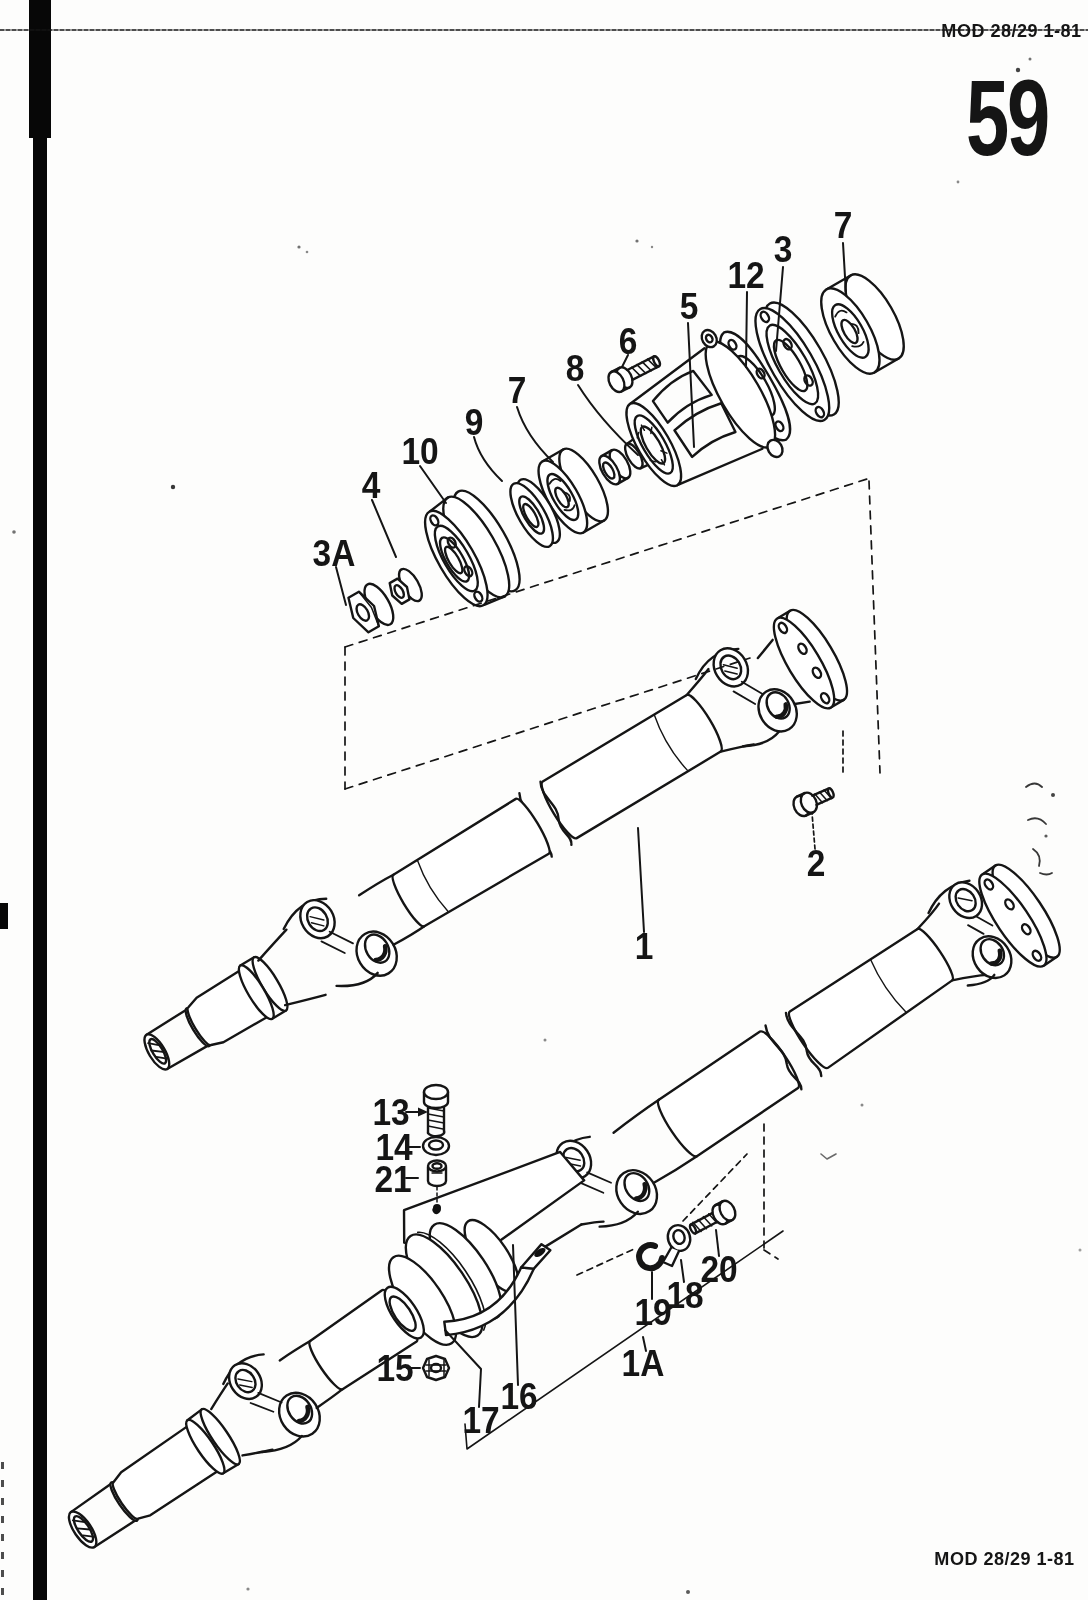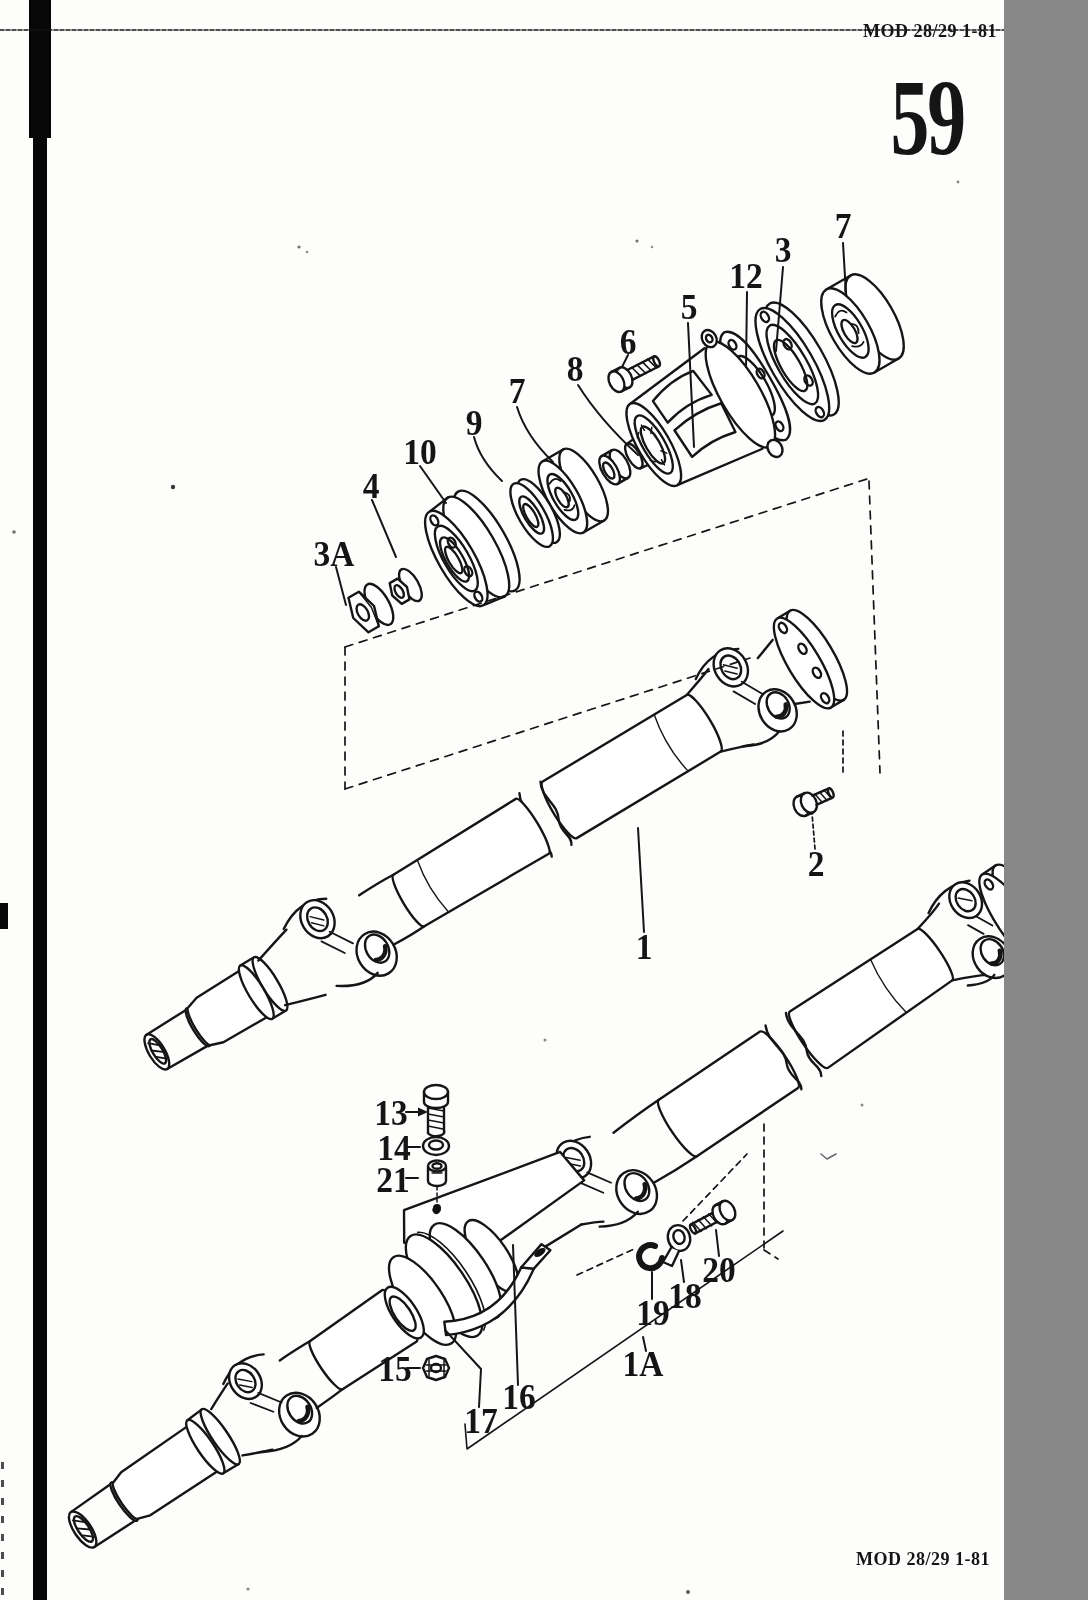--- a/index.html
+++ b/index.html
@@ -1,17 +1,17 @@
 <!DOCTYPE html>
 <html><head>
 <meta charset="utf-8">
 <style>
   html,body{margin:0;padding:0;background:#888;}
-  .page{position:relative;width:1004px;height:1600px;background:#fdfdfc;overflow:hidden;
-        font-family:Liberation Serif, serif;color:#151515;}
+  .page{position:relative;width:1088px;height:1600px;background:#fdfdfc;overflow:hidden;
+        font-family:Liberation Sans, sans-serif;color:#151515;}
   .art{position:absolute;left:0;top:0;}
   .callout-layer{position:absolute;left:0;top:0;width:100%;height:100%;pointer-events:none;}
   .callout{position:absolute;transform:translate(-50%,-50%) scaleX(.93);
            font-weight:700;font-size:36px;line-height:1;color:#151515;white-space:nowrap;}
   .header-code{position:absolute;top:20px;right:7px;font-weight:700;font-size:19px;
                letter-spacing:.5px;transform:scaleX(.95);transform-origin:100% 0;}
   .footer-code{position:absolute;top:1548px;right:14px;font-weight:700;font-size:19px;
                letter-spacing:.5px;transform:scaleX(.95);transform-origin:100% 0;}
   .page-number{position:absolute;top:64px;right:40px;font-weight:800;font-size:108px;
                line-height:1;letter-spacing:-3px;transform:scaleX(.72);transform-origin:100% 0;}

